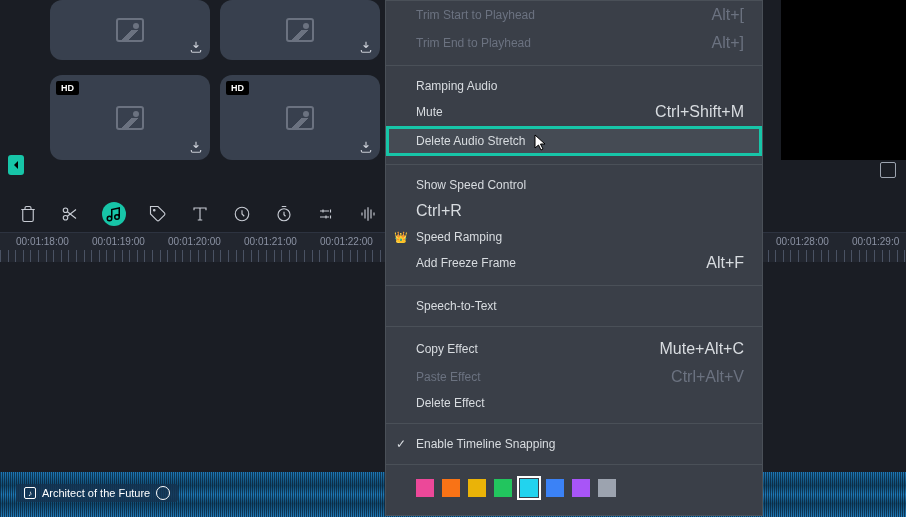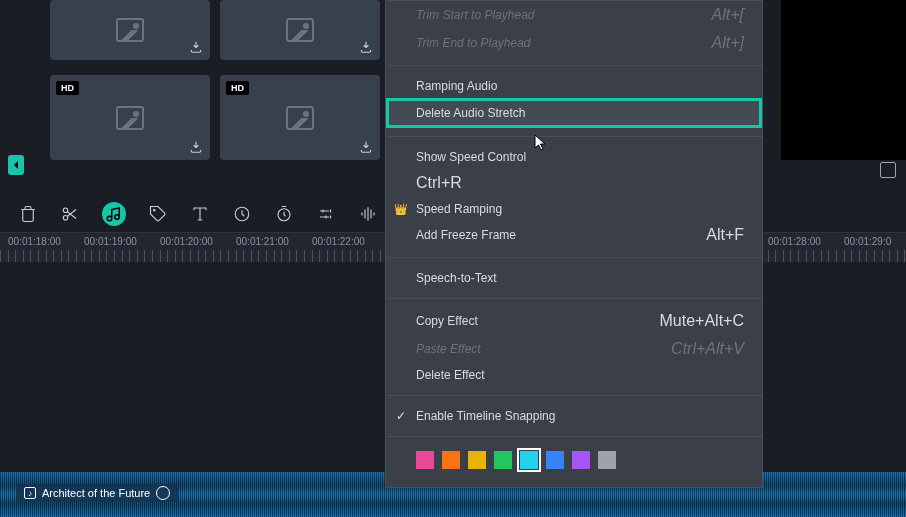--- a/index.html
+++ b/index.html
@@ -21,21 +21,21 @@
       height: 165px;
       display: flex;
       flex-wrap: wrap;
       gap: 10px;
       padding: 0 10px;
     }
     .media-thumb {
       width: 160px;
       height: 85px;
       background: #38404e;
-      border-radius: 4px;
+      border-radius: 12px;
       position: relative;
       display: flex;
       align-items: center;
       justify-content: center;
     }
     .media-thumb.row1 { height: 60px; }
     .image-icon {
       width: 28px;
       height: 24px;
       border: 2px solid #6b7280;
@@ -242,21 +242,21 @@
     }
     .menu-item {
       display: flex;
       align-items: center;
       padding: 5px 18px 5px 30px;
       font-size: 12px;
       color: #d8dce0;
       cursor: pointer;
       position: relative;
     }
-    .menu-item.disabled { color: #6b7280; cursor: default; font-style: italic; }
+    .menu-item.disabled { color: #6b7280; cursor: default; }
     .menu-item .label { flex: 1; }
     .menu-item .shortcut { color: inherit; font-size: 16px; }
     .menu-separator {
       height: 1px;
       background: #4a5058;
       margin: 8px 0;
     }
     .menu-item.highlighted {
       background: #454b54;
       border: 3px solid #17c5a8;
@@ -395,21 +395,21 @@
       </svg>
   </div>
   <div class="tool-btn">
     <svg viewBox="0 0 24 24" fill="none" stroke="currentColor" stroke-width="1.5">
         <path d="M4 10v4M8 6v12M12 3v18M16 6v12M20 10v4"></path>
       </svg>
   </div>
 </div>
 
 <div class="timeline-ruler">
-  <div class="timecode" style="margin-left:8px">00:01:18:00</div>
+  <div class="timecode" style="margin-left:16px">00:01:18:00</div>
   <div class="timecode">00:01:19:00</div>
   <div class="timecode">00:01:20:00</div>
   <div class="timecode">00:01:21:00</div>
   <div class="timecode">00:01:22:00</div>
   <div class="timecode"></div>
   <div class="timecode"></div>
   <div class="timecode"></div>
   <div class="timecode"></div>
   <div class="timecode"></div>
   <div class="timecode">00:01:28:00</div>
@@ -434,20 +434,24 @@
     <span class="shortcut">Alt+[</span>
   </div>
   <div class="menu-item disabled">
     <span class="label">Trim End to Playhead</span>
     <span class="shortcut">Alt+]</span>
   </div>
   <div class="menu-separator"></div>
   <div class="menu-item">
     <span class="label">Ramping Audio</span>
   </div>
+  <div class="menu-item">
+    <span class="label">Mute</span>
+    <span class="shortcut">Ctrl+Shift+M</span>
+  </div>
   <div class="menu-item highlighted">
     <span class="label">Delete Audio Stretch</span>
   </div>
   <div class="menu-separator"></div>
   <div class="menu-item">
     <span class="label">Show Speed Control</span>
   </div>
   <div class="menu-item">
     <span class="shortcut">Ctrl+R</span>
   </div>

